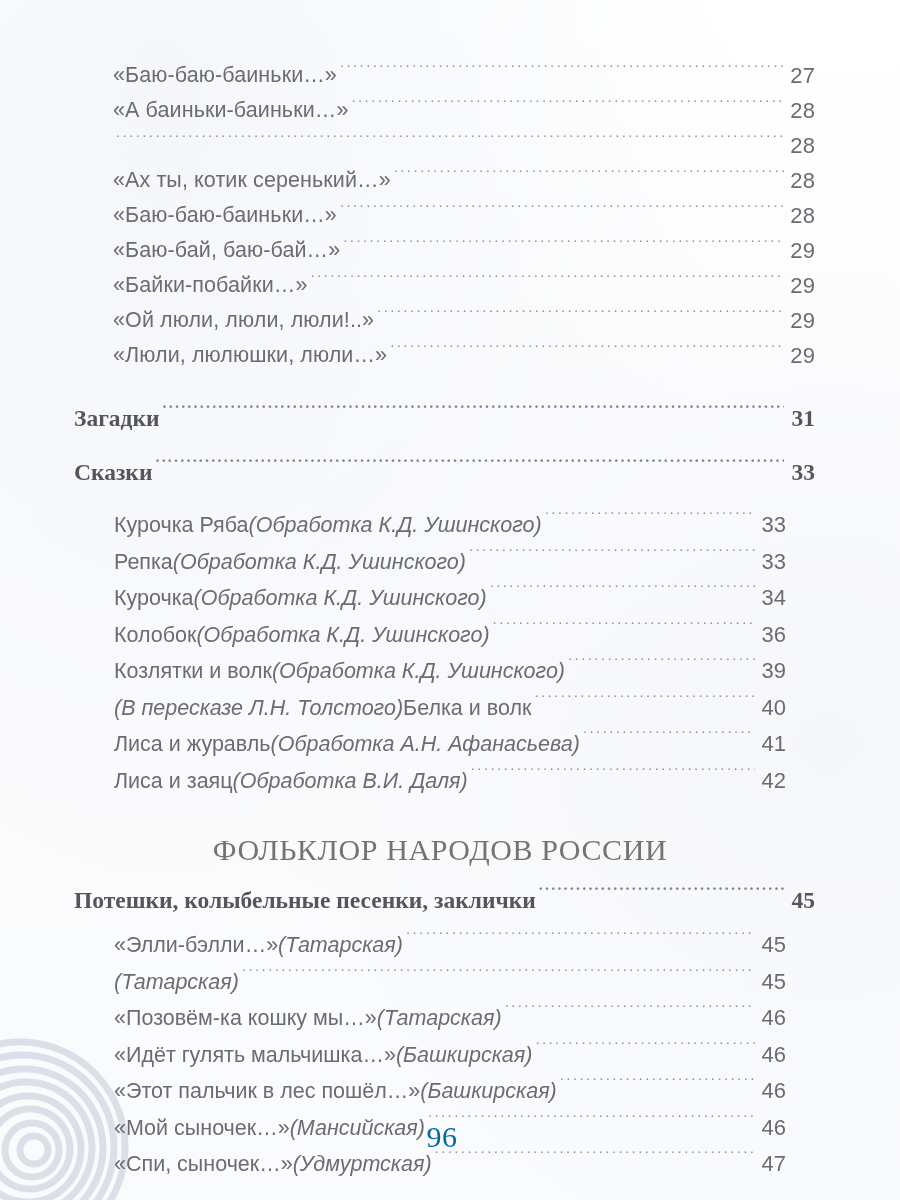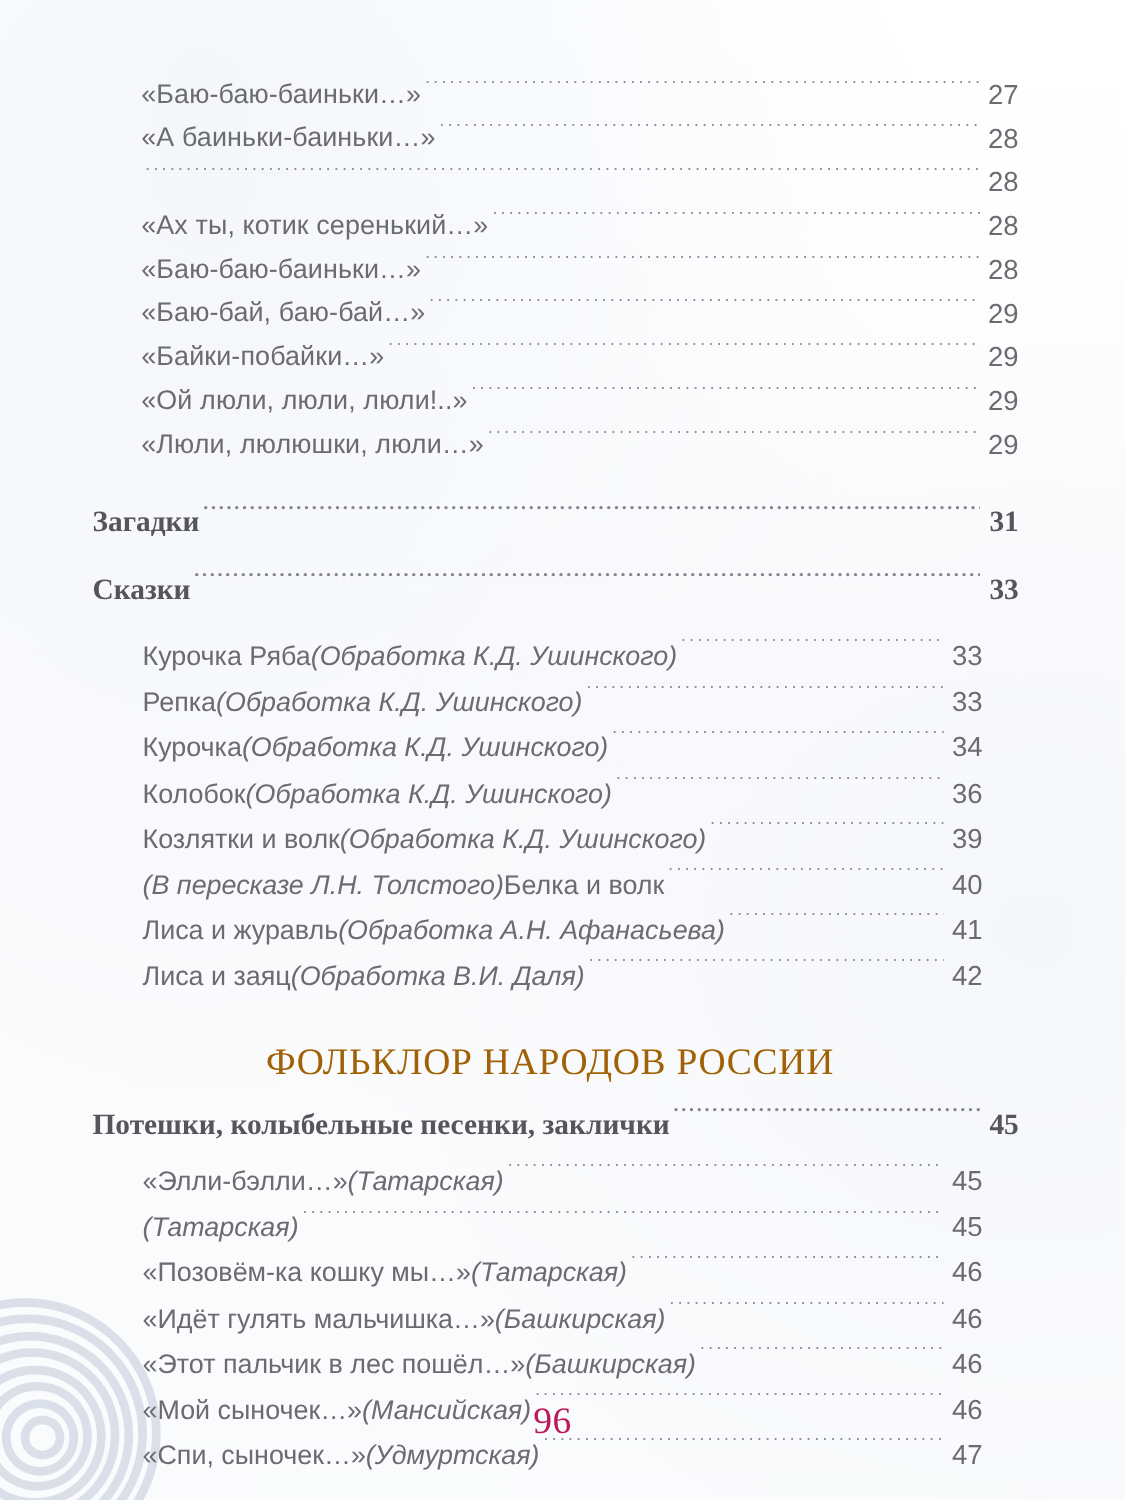--- a/index.html
+++ b/index.html
@@ -136,40 +136,40 @@
     font-size: 16px;
     letter-spacing: 2.2px;
     color: #83838c;
   }
 
   
   .part-title {
     font-family: "Liberation Serif", serif;
     font-size: 30px;
     letter-spacing: 0.6px;
-    color: #a16207;
+    color: #737373;
     text-align: center;
     padding-left: 40px;
     padding-right: 60px;
   }
 
   .gap-sm { height: 16px; }
   .gap-md { height: 26px; }
   .gap-lg { height: 34px; }
 
   
   #folio {
     position: absolute;
     left: 0;
     top: 1120px;
     width: 884px;
     text-align: center;
     font-family: "Liberation Serif", serif;
     font-size: 30px;
-    color: #be185d;
+    color: #0369a1;
     letter-spacing: 0.5px;
   }
 </style>
 </head>
 <body>
 
 <div id="page"></div>
 <div id="scan-tint"></div>
 
 <svg id="ornament" viewBox="0 0 240 240" aria-hidden="true">

